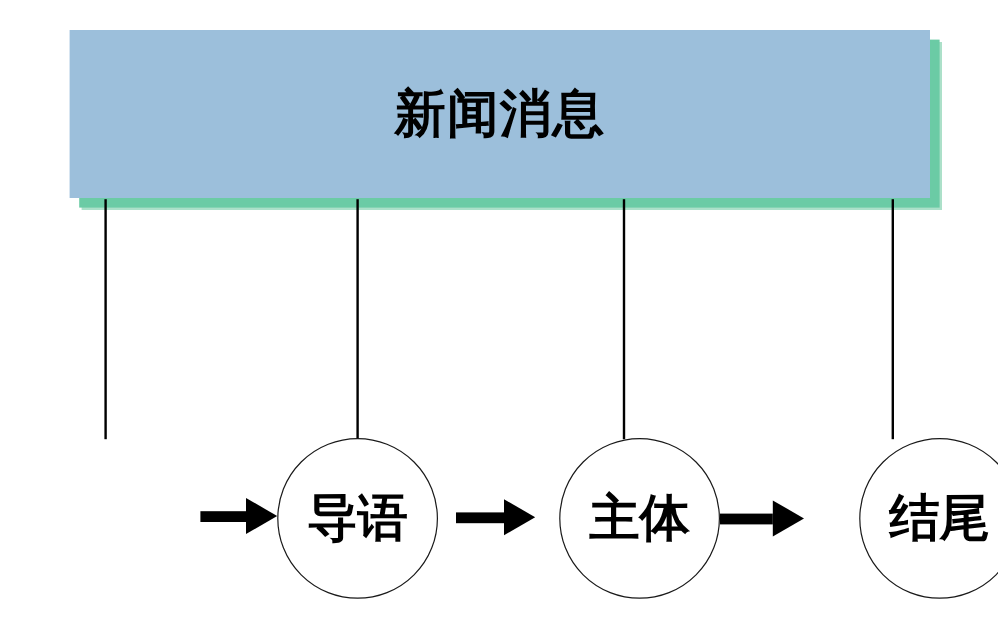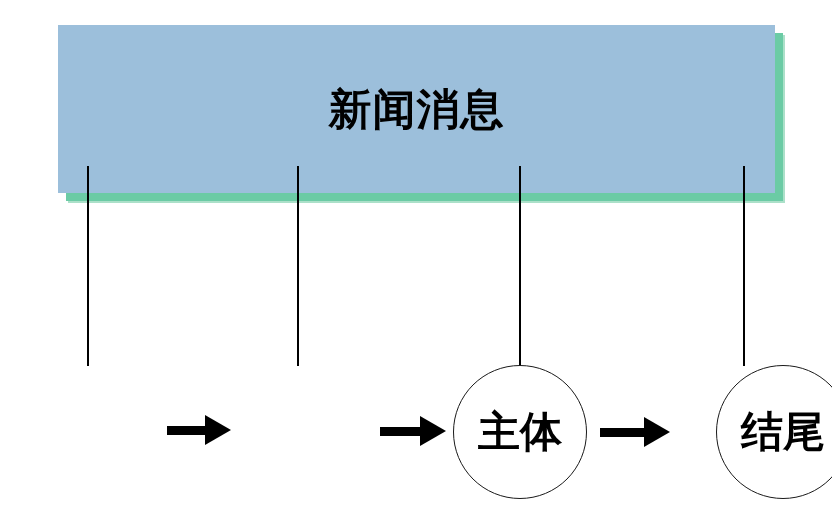--- a/index.html
+++ b/index.html
@@ -21,21 +21,21 @@
     overflow: hidden;
   }
   .canvas {
     position: relative;
     width: 832px; height: 523px;
   }
   
   .title-box {
     position: absolute;
     left: 58px; top: 25px;
-    width: 717px; height: 168px;
+    width: 717px; height: 140px;
     background: var(--box-fill);
     box-shadow: 8px 8px 0 0 var(--box-shadow), 10px 10px 0 0 var(--box-shadow-light);
     display: flex;
     align-items: center;
     justify-content: center;
   }
   .title-box .title {
     font-size: 43px;
     font-weight: 700;
     color: var(--text);
@@ -68,21 +68,21 @@
   }
   .circle span {
     font-size: 42px;
     font-weight: 700;
     color: var(--text);
     line-height: 1;
     white-space: nowrap;
   }
   .circle-1 { left: 21px; }
   .circle-2 { left: 231px; }
-  .circle-3 { left: 453px; text-align: right; }
+  .circle-3 { left: 466px; text-align: right; }
   .circle-4 { left: 716px; }
   
   .arrow {
     position: absolute;
     height: 30px;
     display: flex;
     align-items: center;
   }
   .arrow .shaft {
     flex: 1;
@@ -112,20 +112,23 @@
   <div class="connector line-2"></div>
   <div class="connector line-3"></div>
   <div class="connector line-4"></div>
 
 
   <div class="arrow arrow-1">
     <span class="shaft"></span>
     <span class="head"></span>
   </div>
 
+  <div class="circle circle-2">
+    <span>导语</span>
+  </div>
 
   <div class="arrow arrow-2">
     <span class="shaft"></span>
     <span class="head"></span>
   </div>
 
   <div class="circle circle-3">
     <span>主体</span>
   </div>
 

